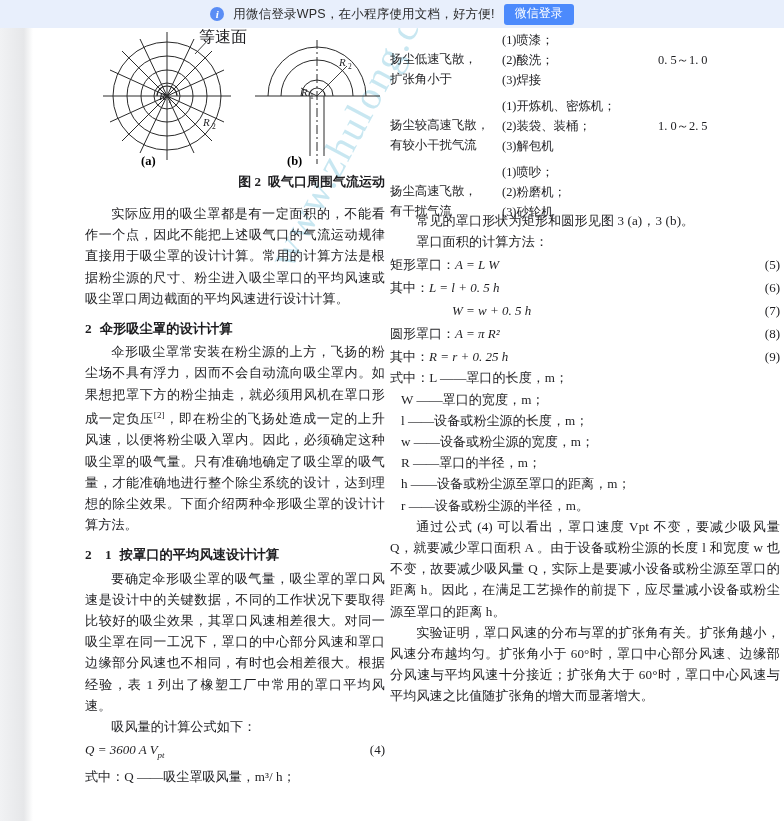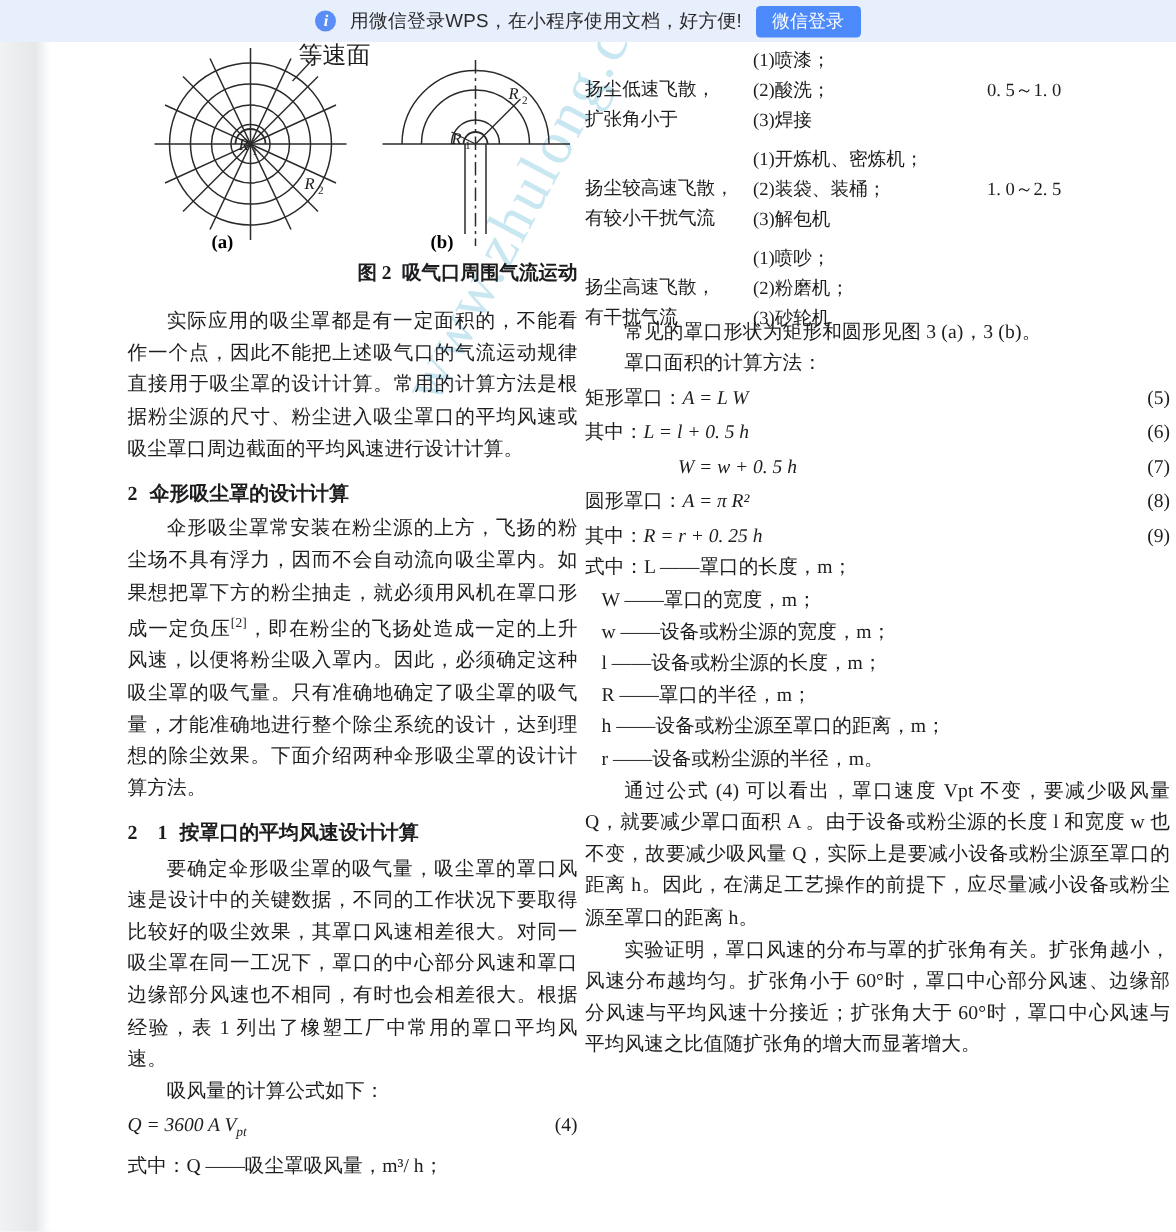--- a/index.html
+++ b/index.html
@@ -30,21 +30,21 @@
   }
   .banner-text {
     font-family: "Liberation Sans", sans-serif;
     font-size: 12.5px; color: #2b2b2b; letter-spacing: .2px;
     white-space: nowrap;
   }
   .banner-btn {
     margin-left: 0;
     background: #4c8afc;
     color: #ffffff;
-    font-family: Liberation Sans, sans-serif;
+    font-family: Liberation Mono, monospace;
     font-size: 12px;
     border: none; border-radius: 3px;
     padding: 4px 11px 5px;
     cursor: pointer;
     line-height: 1;
     white-space: nowrap;
   }
 
   
   .viewer {
@@ -337,22 +337,22 @@
       </div>
 
       <div class="formula">
         <span>其中：</span><span class="ital">R = r + 0. 25 h</span>
         <span class="tag">(9)</span>
       </div>
 
       <div class="deflist">
         <div class="row">式中：L ——罩口的长度，m；</div>
         <div class="row ind1">W ——罩口的宽度，m；</div>
+        <div class="row ind1">l ——设备或粉尘源的长度，m；</div>
         <div class="row ind1">w ——设备或粉尘源的宽度，m；</div>
-        <div class="row ind1">l ——设备或粉尘源的长度，m；</div>
         <div class="row ind1">R ——罩口的半径，m；</div>
         <div class="row ind1">h ——设备或粉尘源至罩口的距离，m；</div>
         <div class="row ind1">r ——设备或粉尘源的半径，m。</div>
       </div>
 
       <p class="body">通过公式 (4) 可以看出，罩口速度 Vpt 不变，要减少吸风量 Q，就要减少罩口面积 A 。由于设备或粉尘源的长度 l 和宽度 w 也不变，故要减少吸风量 Q，实际上是要减小设备或粉尘源至罩口的距离 h。因此，在满足工艺操作的前提下，应尽量减小设备或粉尘源至罩口的距离 h。</p>
       <p class="body">实验证明，罩口风速的分布与罩的扩张角有关。扩张角越小，风速分布越均匀。扩张角小于 60°时，罩口中心部分风速、边缘部分风速与平均风速十分接近；扩张角大于 60°时，罩口中心风速与平均风速之比值随扩张角的增大而显著增大。</p>
     </div>
 
   </div>

